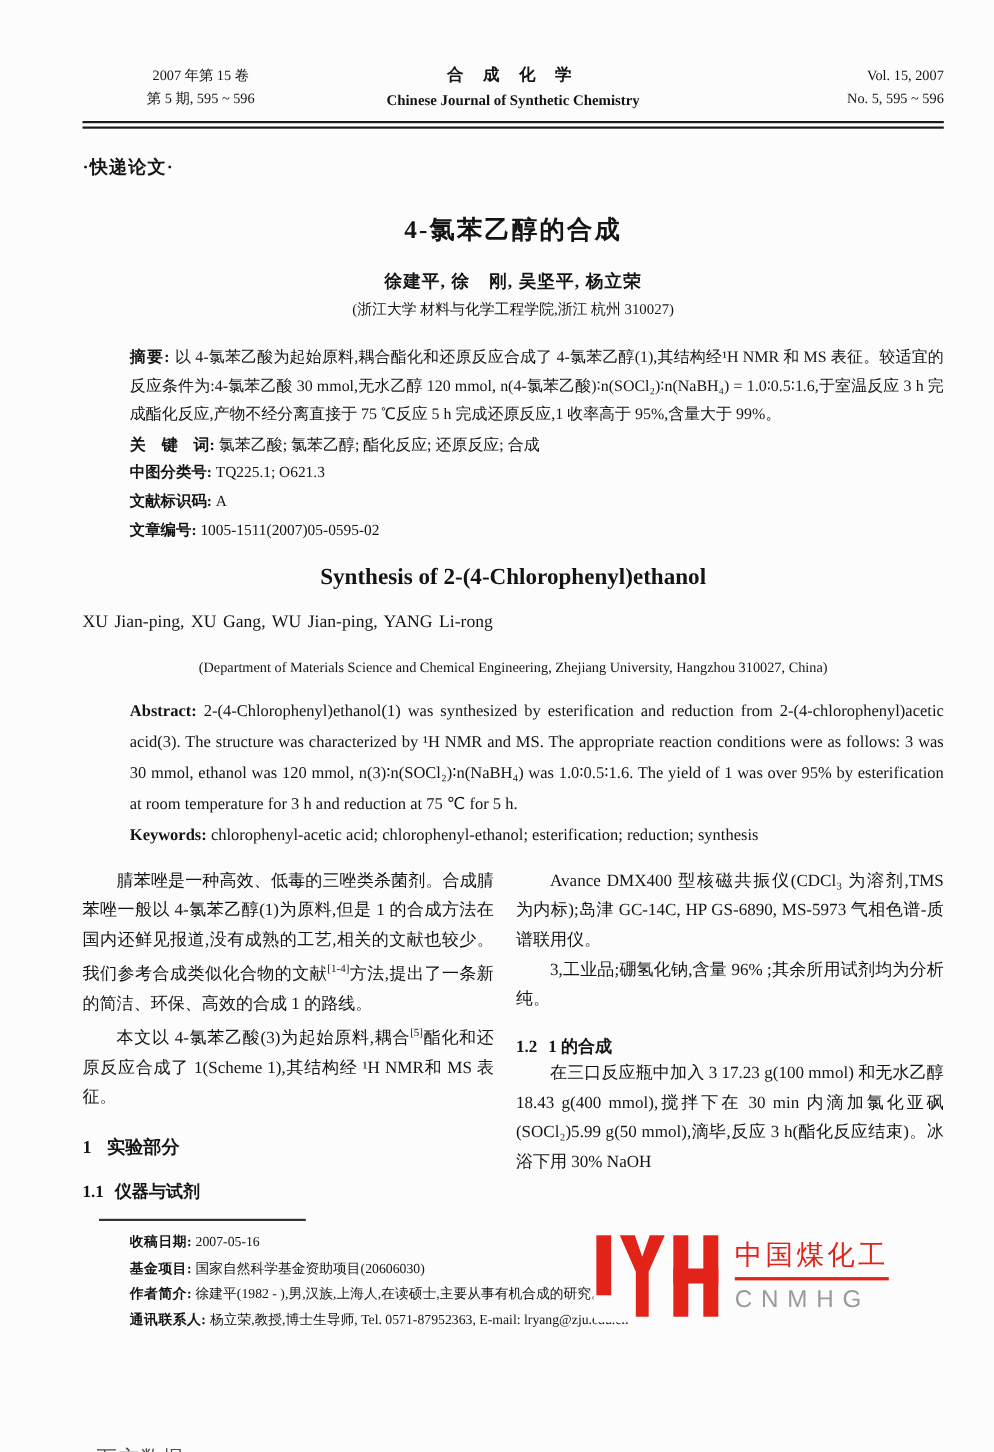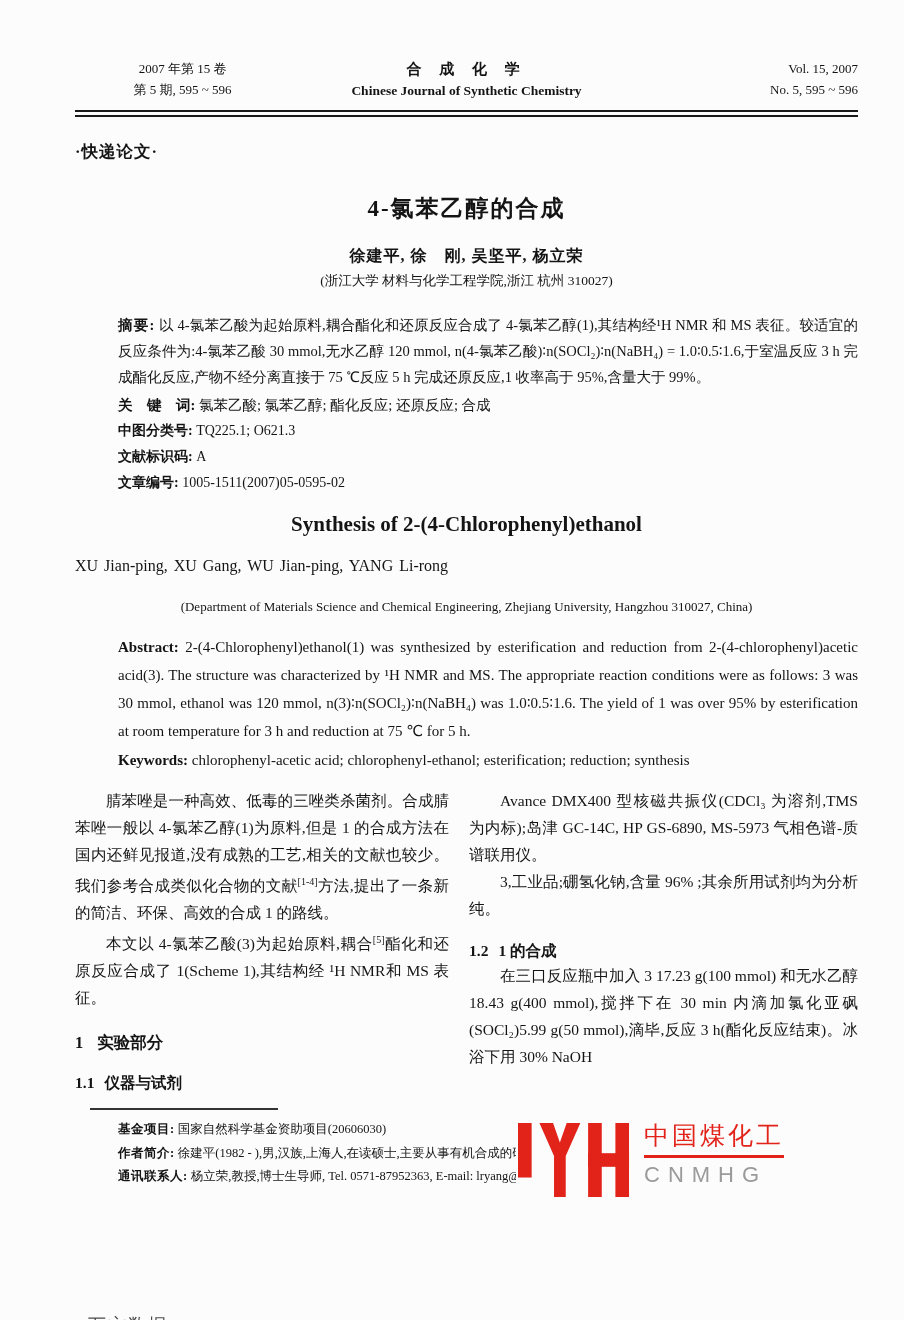--- a/index.html
+++ b/index.html
@@ -52,22 +52,22 @@
   .sec-h1{margin:21px 0 0 0;font-size:16.5px;font-weight:bold;}
   .sec-h2{margin:19px 0 0 0;font-size:15.5px;font-weight:bold;}
   .sec-h2 .num{margin-right:10px;}
   .sec-h1 .num{margin-right:14px;}
   
   .footnote-rule{width:188px;height:0;border-top:2px solid #333;margin:14px 0 8px 15px;}
   .footnotes{margin-left:43px;font-size:12.5px;line-height:23.5px;width:720px;}
   .footnotes .label-b{letter-spacing:0.5px;}
   
   .watermark{
-    position:absolute;left:516px;top:1118px;
-    display:flex;align-items:flex-start;gap:14px;
+    position:absolute;left:540px;top:1118px;
+    display:flex;align-items:center;gap:14px;
     background:#fcfcfc;padding:2px 6px 2px 2px;
   }
   .wm-text .cn{
     font-family:"Liberation Sans", sans-serif;
     color:#e2231a;font-size:25px;letter-spacing:3px;
     border-bottom:3px solid #e2231a;padding-bottom:5px;line-height:30px;
   }
   .wm-text .en{
     font-family:"Liberation Sans", sans-serif;
     color:#9a9a9a;font-size:22px;letter-spacing:8px;margin-top:4px;line-height:26px;
@@ -137,20 +137,21 @@
       <p class="bodytext">Avance DMX400 型核磁共振仪(CDCl₃ 为溶剂,TMS 为内标);岛津 GC-14C, HP GS-6890, MS-5973 气相色谱-质谱联用仪。</p>
       <p class="bodytext">3,工业品;硼氢化钠,含量 96% ;其余所用试剂均为分析纯。</p>
       <div class="sec-h2"><span class="num">1.2</span><span>1 的合成</span></div>
       <p class="bodytext">在三口反应瓶中加入 3 17.23 g(100 mmol) 和无水乙醇 18.43 g(400 mmol),搅拌下在 30 min 内滴加氯化亚砜(SOCl₂)5.99 g(50 mmol),滴毕,反应 3 h(酯化反应结束)。冰浴下用 30% NaOH</p>
     </div>
   </div>
 
   <div class="footnote-rule"></div>
 
   <div class="footnotes">
+    <div><b class="label-b">收稿日期:</b><span> 2007-05-16</span></div>
     <div><b class="label-b">基金项目:</b><span> 国家自然科学基金资助项目(20606030)</span></div>
     <div><b class="label-b">作者简介:</b><span> 徐建平(1982 - ),男,汉族,上海人,在读硕士,主要从事有机合成的研究。</span></div>
     <div><b class="label-b">通讯联系人:</b><span> 杨立荣,教授,博士生导师, Tel. 0571-87952363, E-mail: lryang@zju.edu.cn</span></div>
   </div>
 
   <div class="watermark">
     <svg width="112" height="80" viewBox="0 0 115 80">
       <rect x="0" y="2" width="14" height="56" fill="#e2231a"></rect>
       <polygon points="22,2 36,2 43,22 50,2 64,2 49,36 49,78 37,78 37,36" fill="#e2231a"></polygon>
       <rect x="72" y="2" width="14" height="76" fill="#e2231a"></rect>

